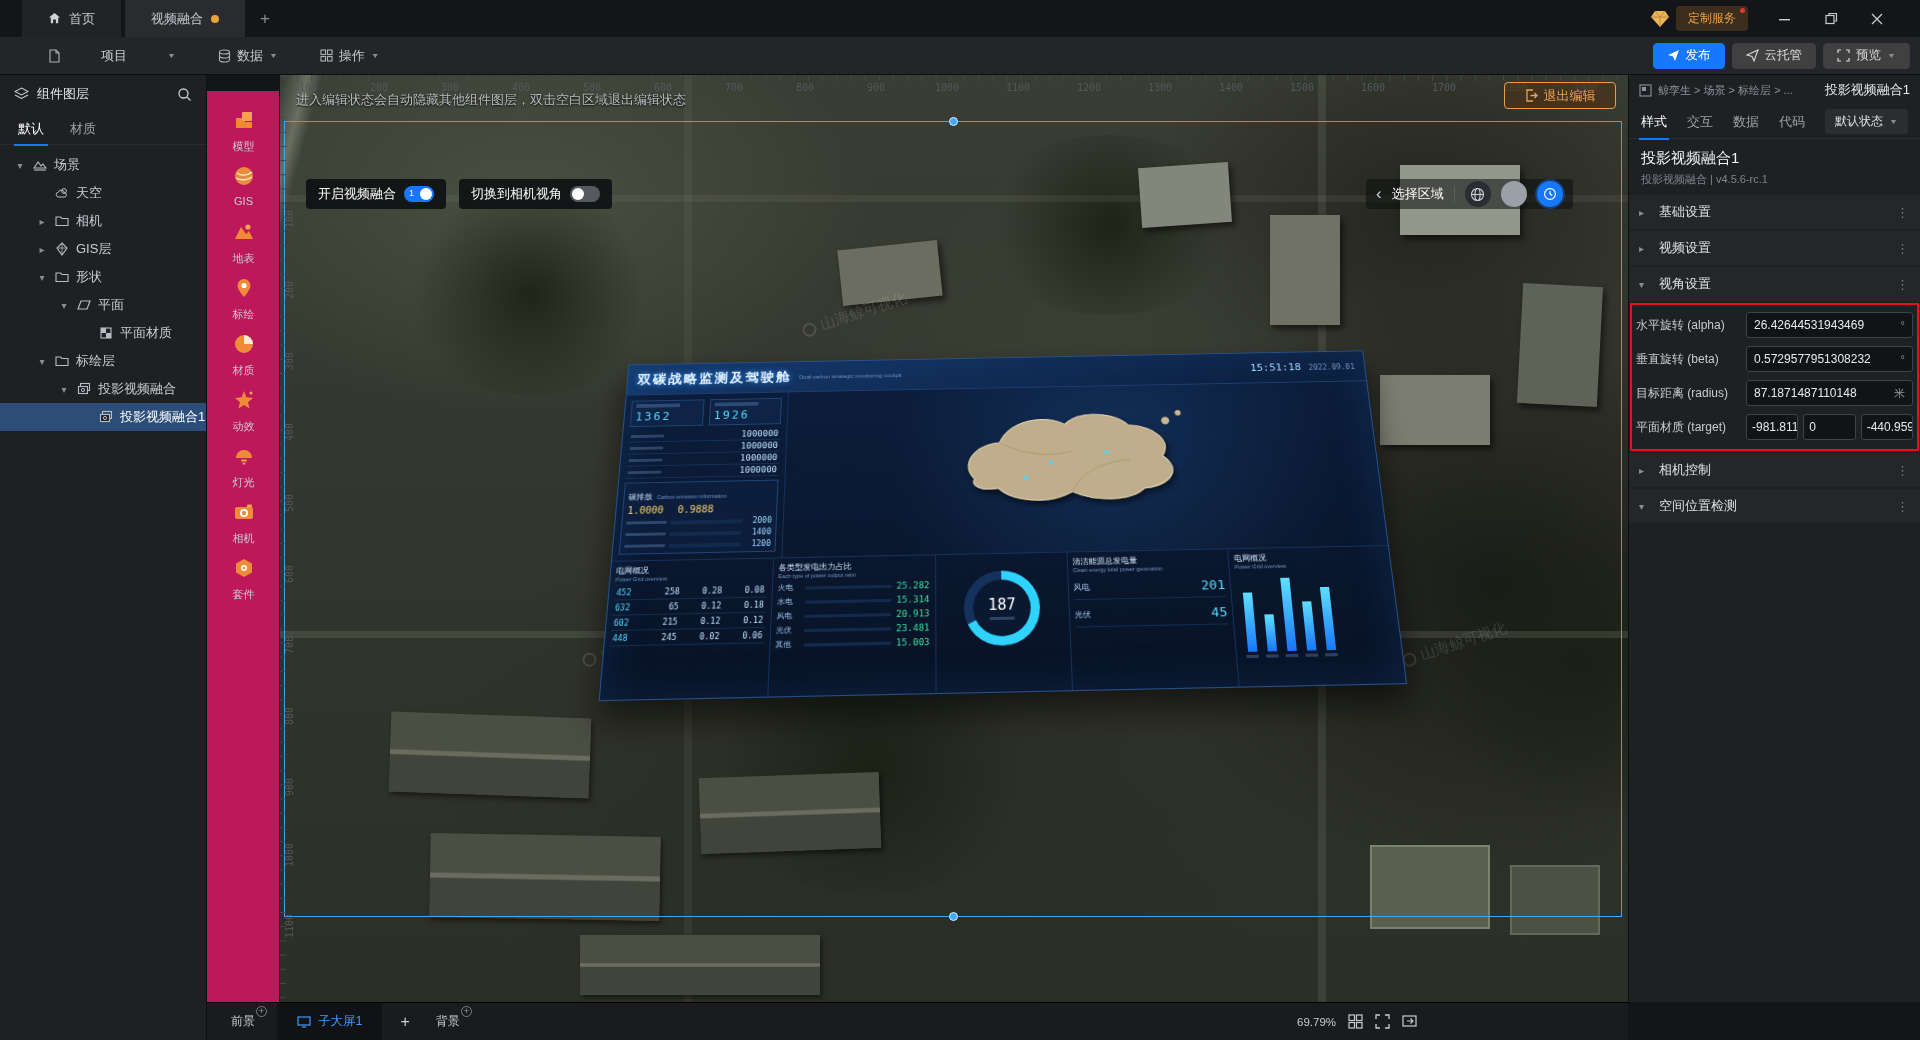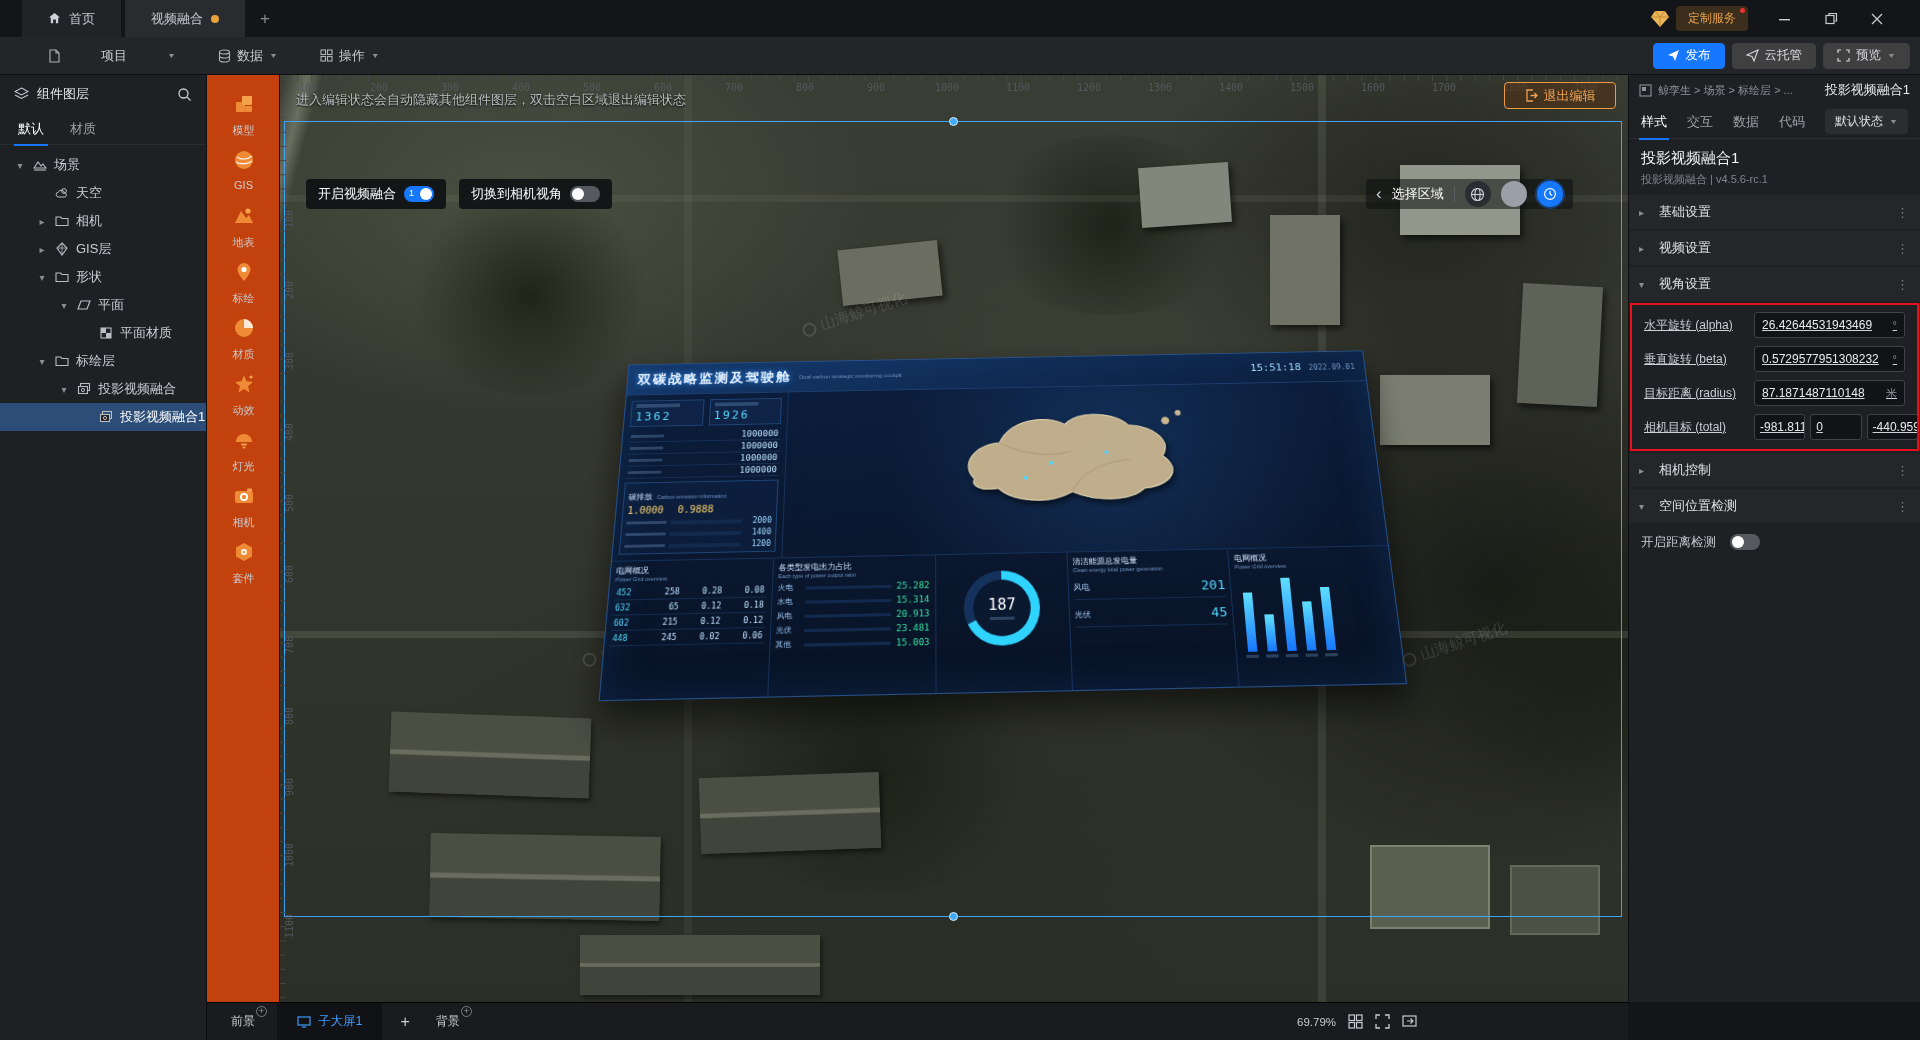--- a/index.html
+++ b/index.html
@@ -38,21 +38,21 @@
   .lp-tabs { display:flex; gap:26px; padding:0 18px; height:32px; align-items:center; border-bottom:1px solid #2a2c30; font-size:13px; color:#9ea1a6; }
   .lp-tab.on { color:#fff; position:relative; }
   .lp-tab.on:after { content:""; position:absolute; left:-4px; right:-4px; bottom:-8px; height:2px; background:#1677ff; }
   #tree { padding-top:6px; }
   .tree-row { display:flex; align-items:center; height:28px; font-size:13px; color:#c9ccd1; gap:6px; }
   .tree-row.selected { background:#2b4d78; color:#fff; }
   .tr-arrow { width:12px; font-size:10px; color:#8a8d92; text-align:center; flex:none;}
   .tr-ico { width:16px; height:16px; flex:none; display:flex; align-items:center; justify-content:center; }
 
   
-  #iconstrip { position:absolute; left:207px; top:75px; width:73px; height:927px; background:#c2410c; border-right:1px solid #0e0f11; }
+  #iconstrip { position:absolute; left:207px; top:91px; width:73px; height:927px; background:#be185d; border-right:1px solid #0e0f11; }
   .asset { position:absolute; left:0; width:73px; display:flex; flex-direction:column; align-items:center; gap:4px; }
   .asset .lbl { font-size:11px; color:#c9ccd1; }
 
   
   #canvas { position:absolute; left:280px; top:75px; width:1348px; height:927px; overflow:hidden; background:#33362d; }
   #satellite { position:absolute; inset:0;
     background:
       radial-gradient(ellipse 500px 300px at 18% 14%, rgba(90,96,80,.55), transparent 70%),
       radial-gradient(ellipse 420px 260px at 60% 30%, rgba(62,66,54,.6), transparent 70%),
       radial-gradient(ellipse 600px 380px at 45% 75%, rgba(40,43,34,.7), transparent 75%),
@@ -167,21 +167,21 @@
   .rp-tabs { display:flex; align-items:center; height:34px; padding:0 12px; gap:20px; border-bottom:1px solid #2b2d31; font-size:13px; color:#9ea1a6; }
   .rp-tab.on { color:#fff; position:relative; }
   .rp-tab.on:after { content:""; position:absolute; left:-2px; right:-2px; bottom:-9px; height:2px; background:#1677ff; }
   .state-pill { margin-left:auto; display:flex; align-items:center; gap:6px; background:#2b2d31; border-radius:4px; padding:4px 10px; font-size:12px; color:#e0e2e6; }
   .rp-name { padding:10px 12px 8px; }
   .rp-name .n { font-size:15px; color:#f2f4f6; }
   .rp-name .s { font-size:11px; color:#80848b; margin-top:4px; }
   .sec { display:flex; align-items:center; height:34px; background:#24262a; margin-bottom:2px; padding:0 10px; gap:8px; font-size:13px; color:#dfe1e5; }
   .sec .arr { font-size:10px; color:#8a8d92; width:12px; }
   .sec .kebab { margin-left:auto; color:#7a7d82; font-size:13px; letter-spacing:1px; }
-  .red-box { border:2px solid #e8101e; padding:7px 12px 9px; margin:0 1px 2px;text-decoration:underline; }
+  .red-box { border:2px solid #e8101e; padding:7px 4px 9px; margin:0 1px 2px; }
   .frow { display:flex; align-items:center; margin-top:8px; gap:6px; }
   .frow:first-child { margin-top:0; }
   .flabel { width:104px; flex:none; font-size:12px; color:#c9ccd1; }
   .finput { flex:1; display:flex; align-items:center; height:26px; background:#121316; border:1px solid #3f4246; border-radius:3px; padding:0 7px; font-size:12px; color:#e8eaed; overflow:hidden; white-space:nowrap; }
   .finput .suffix { margin-left:auto; color:#8a8e94; font-size:11px; padding-left:4px; }
   .tri { display:flex; flex:1; gap:5px; }
   .tri .finput { padding:0 5px; }
   .subhead { display:flex; align-items:center; height:30px; background:#202226; padding:0 12px; gap:8px; font-size:12.5px; color:#dfe1e5; margin-bottom:2px; }
   .bullet { width:6px; height:6px; background:#cfd2d6; }
   .togglerow { display:flex; align-items:center; height:34px; padding:0 12px; font-size:12.5px; color:#c9ccd1; gap:14px; }
@@ -871,21 +871,21 @@
           </span>
       </div>
       <div class="frow">
         <span class="flabel">目标距离 (radius)</span>
         <span class="finput">
             <span>87.1871487110148</span>
             <span class="suffix">米</span>
           </span>
       </div>
       <div class="frow">
-        <span class="flabel">相机目标 (total)</span>
+        <span class="flabel">平面材质 (target)</span>
         <span class="tri">
           <span class="finput">
               <span>-981.8119(</span>
             </span>
           <span class="finput">
               <span>0</span>
             </span>
           <span class="finput">
               <span>-440.9592</span>
             </span>
@@ -896,26 +896,20 @@
     <div class="sec">
         <span class="arr">▸</span>
         <span>相机控制</span>
         <span class="kebab">⋮</span>
       </div>
     <div class="sec">
         <span class="arr">▾</span>
         <span>空间位置检测</span>
         <span class="kebab">⋮</span>
       </div>
-    <div class="togglerow">
-      <span>开启距离检测</span>
-      <span class="switch off">
-          <span class="knob"></span>
-        </span>
-    </div>
   </div>
 
   <div id="bottombar">
     <span class="bb-item"><span>前景</span><span class="bb-plus-badge">+</span></span>
     <div id="screen-tab">
       <svg width="14" height="12" viewBox="0 0 14 12">
           <rect x="1" y="1" width="12" height="8" fill="none" stroke="#3f9bff" stroke-width="1.2"></rect>
           <path d="M5 11 H9" stroke="#3f9bff" stroke-width="1.2"></path>
         </svg>
       <span>子大屏1</span>

